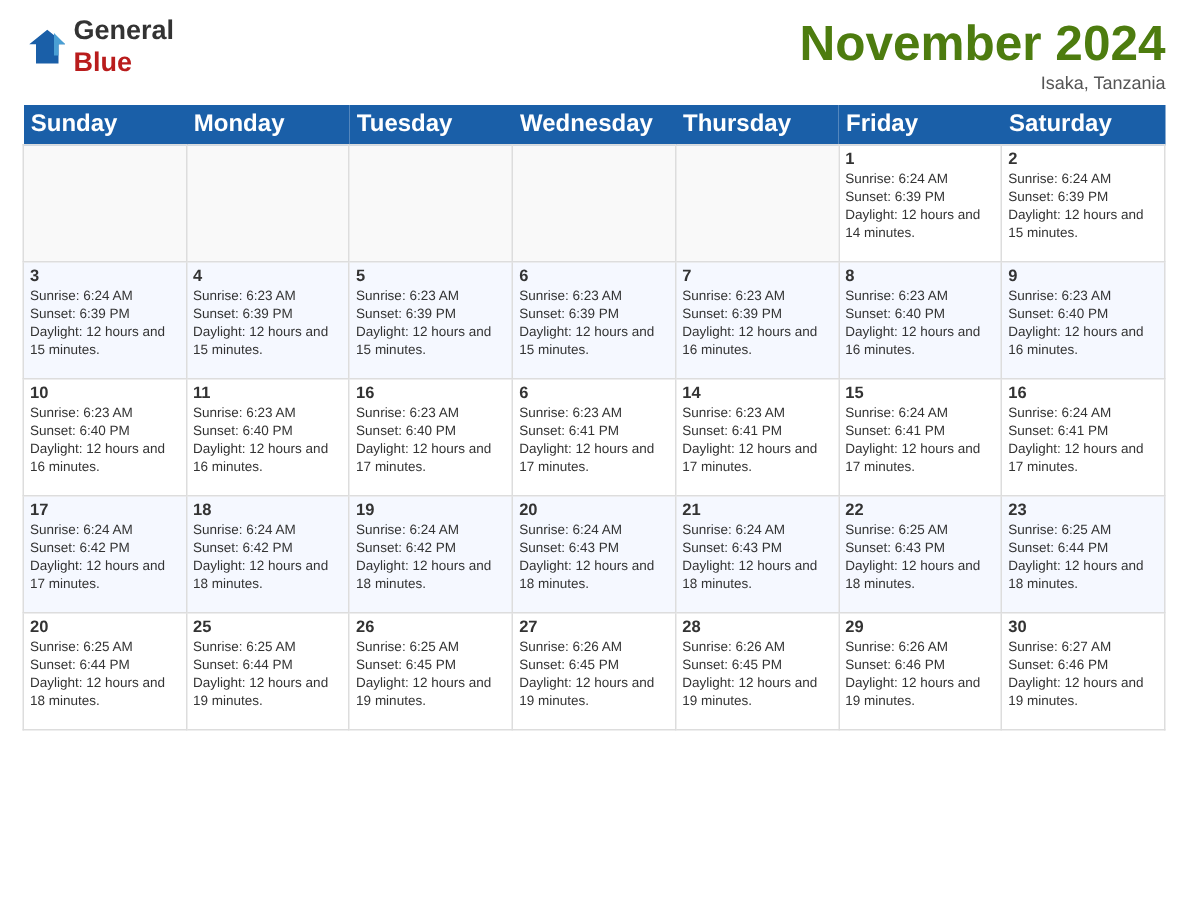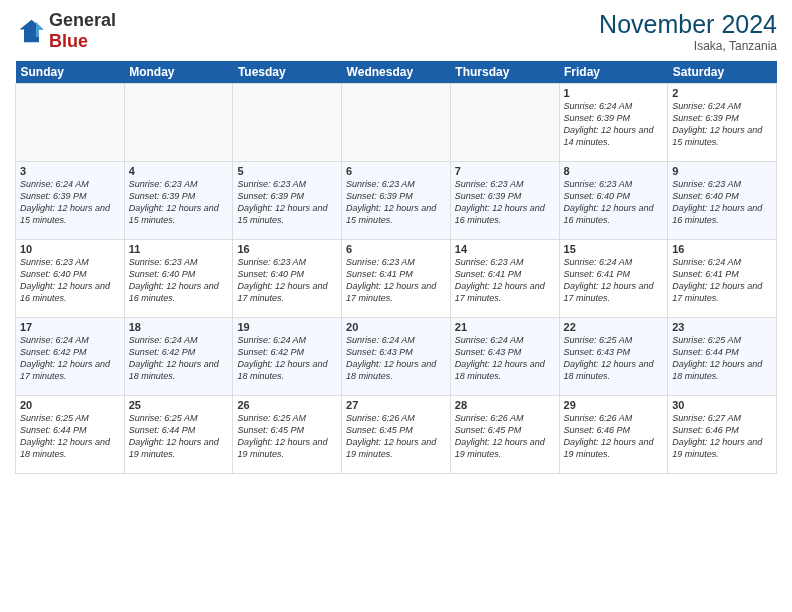--- a/index.html
+++ b/index.html
@@ -5,29 +5,29 @@
     * { box-sizing: border-box; margin: 0; padding: 0; }
     body { font-family: Arial, sans-serif; background: #fff; width: 792px; height: 612px; overflow: hidden; }
     .page { width: 792px; height: 612px; padding: 10px 15px; }
     .header { display: flex; justify-content: space-between; align-items: flex-start; margin-bottom: 8px; }
     .logo { display: flex; align-items: center; }
     .logo-text { display: flex; flex-direction: column; }
     .logo-general { font-size: 18px; font-weight: bold; color: #333; }
     .logo-blue { font-size: 18px; font-weight: bold; color: #b91c1c; }
     .logo-icon { width: 30px; height: 30px; margin-right: 4px; }
     .title-block { text-align: right; }
-    .month-title { font-size: 25px; font-weight: normal; color: #0c4a6e; }
+    .month-title { font-size: 33px; font-weight: bold; color: #4d7c0f; }
     .location { font-size: 12px; color: #555; }
     table { width: 100%; border-collapse: collapse; table-layout: fixed; }
-    th { background-color: #1a5fa8; color: #fff; text-align: left; padding: 4px 5px; font-size: 12px; font-weight: bold; }
+    th { background-color: #1a5fa8; color: #fff; text-align: left; padding: 4px 5px; font-size: 16px; font-weight: bold; }
     td { border: 1px solid #ddd; vertical-align: top; padding: 3px 4px; font-size: 9.5px; color: #333; background: #fff; height: 78px; }
     td.empty { background: #f9f9f9; }
     td.has-data { }
     .day-num { font-size: 11px; font-weight: bold; display: block; margin-bottom: 1px; }
-    .day-info { font-size: 9px; line-height: 1.35; color: #333; font-style: italic; }
+    .day-info { font-size: 9px; line-height: 1.35; color: #333; }
     tr:nth-child(even) td { background-color: #f5f8ff; }
     tr:nth-child(even) td.empty { background-color: #f0f0f0; }
   </style>
 </head>
 <body>
 
 <div class="page">
   <div class="header">
     <div class="logo">
       <svg class="logo-icon" viewBox="0 0 40 40">

